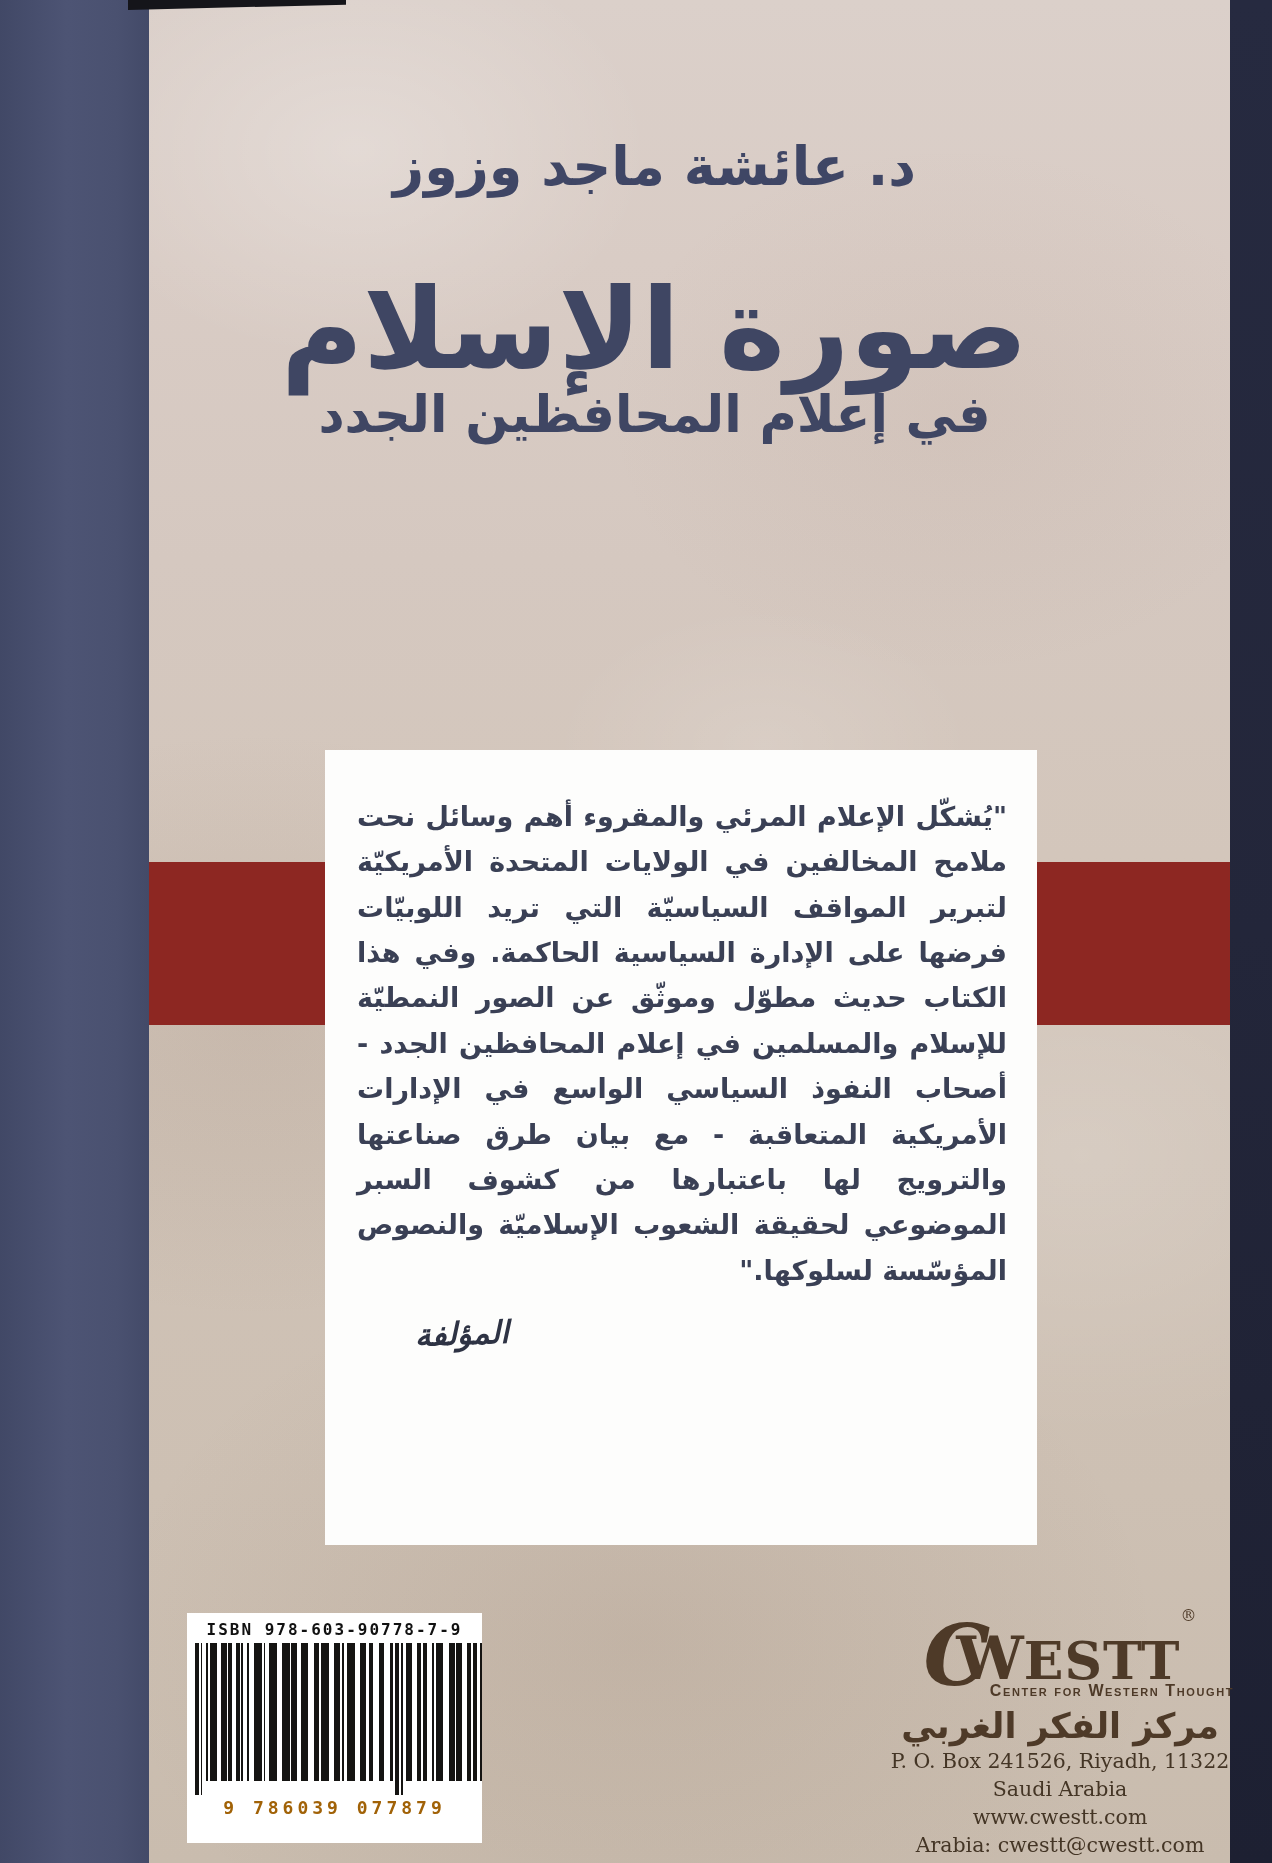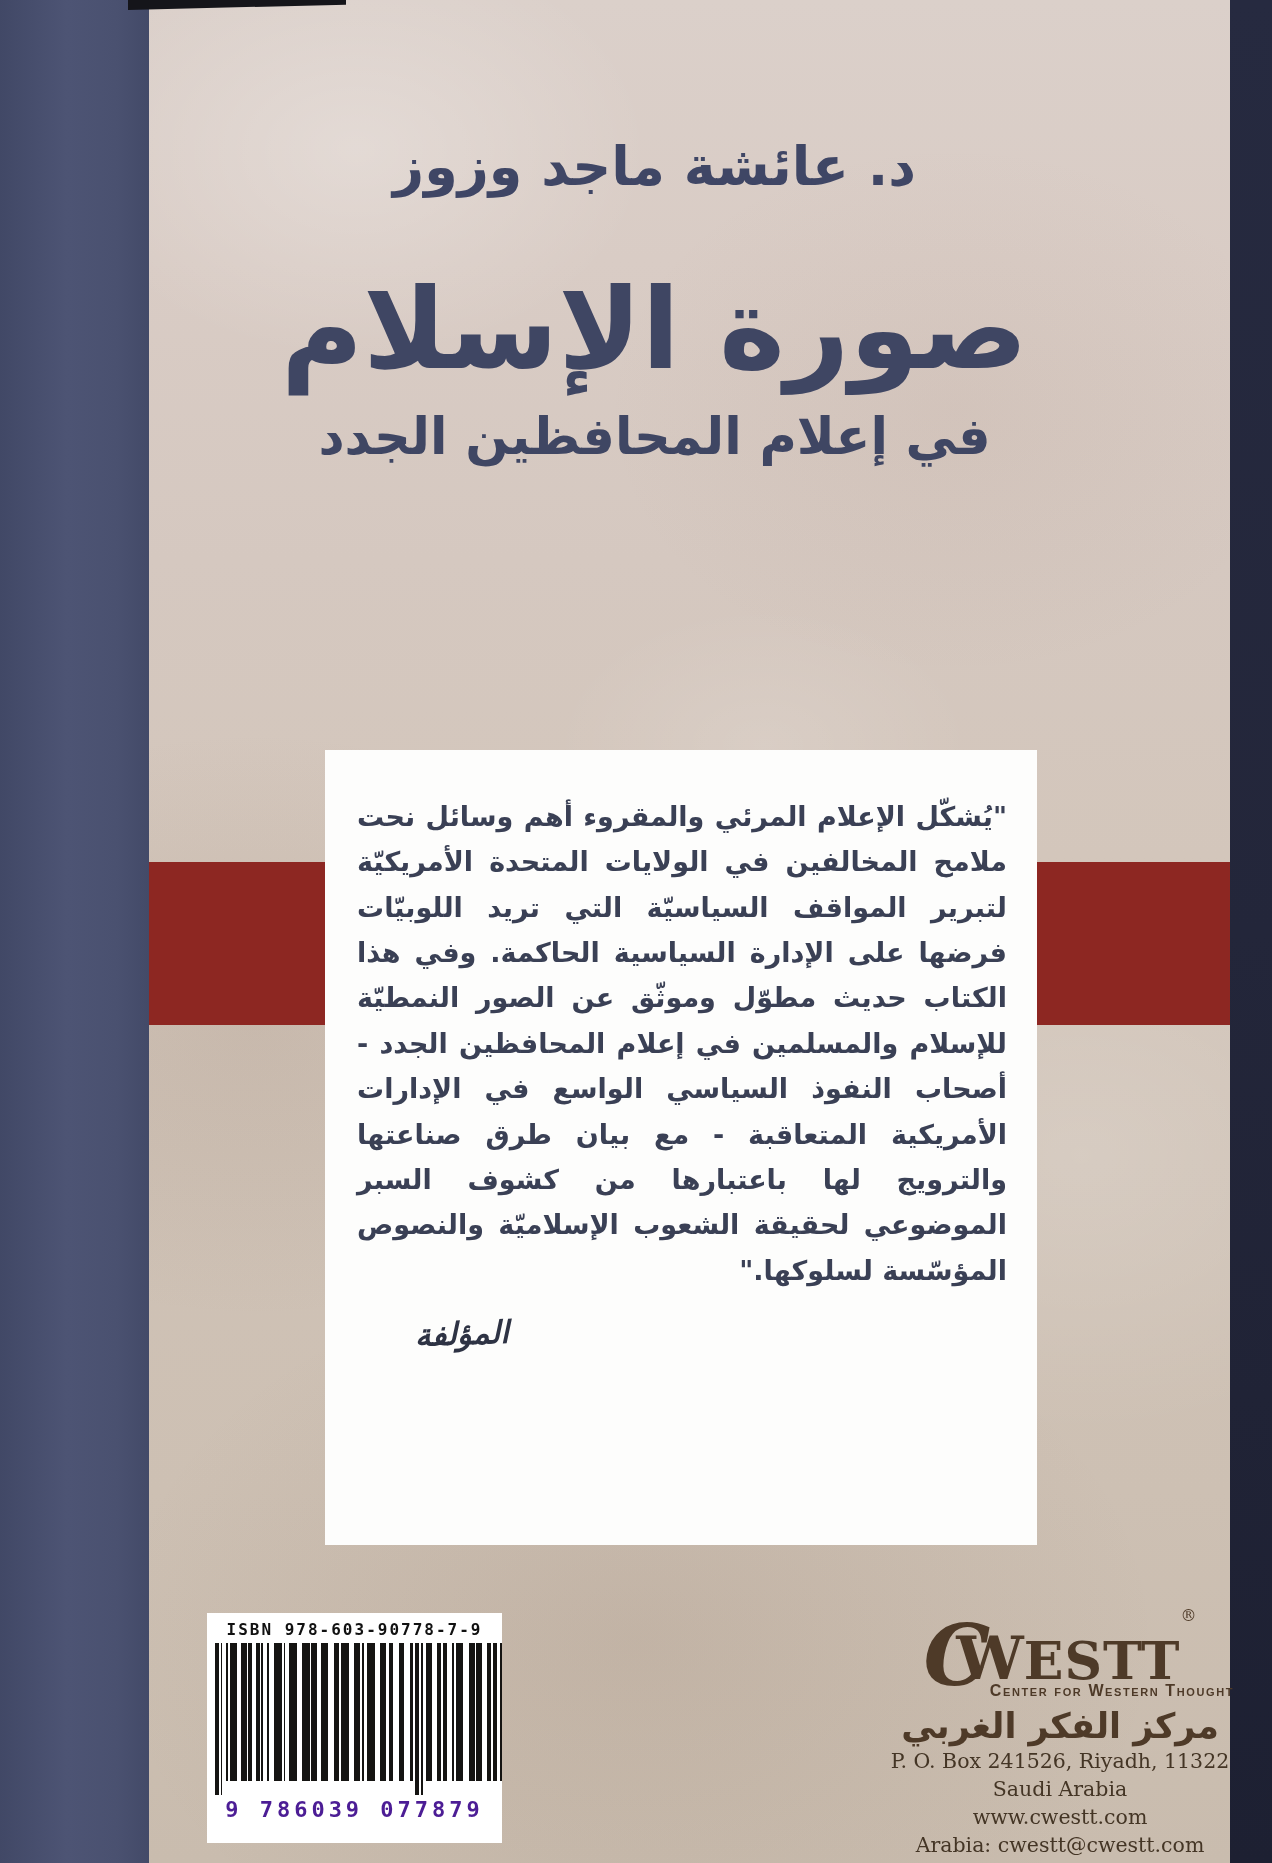--- a/index.html
+++ b/index.html
@@ -56,21 +56,20 @@
   }
   .author-top {
     margin-top:135px;
     font-size:54px; font-weight:bold; color:#3f4665; letter-spacing:0;
   }
   .main-title {
     margin-top:75px;
     font-size:112px; font-weight:bold; color:#3f4663; line-height:1.0;
   }
   .sub-title {
-    margin-top:22px;
     font-size:51px; font-weight:bold; color:#3f4663;
   }
   .region-line {
     margin-top:16px;
     font-size:41px; font-weight:bold; color:#cc3038;
   }
 
   
   .quote-box {
     position:absolute; left:325px; top:750px; width:712px; min-height:795px;
@@ -89,38 +88,38 @@
   }
   .bio-text {
     direction:rtl; text-align:justify; margin-top:30px;
     font-size:27px; font-weight:bold; line-height:1.62; color:#3a4055;
   }
   .bio-name { color:#8d2a24; margin-left:10px; }
 
   
   .barcode-box {
     position:absolute; left:187px; top:1613px; width:295px; height:230px;
-    background:#fff; z-index:2; text-align:center; padding-top:7px;margin-left:20px;
+    background:#fff; z-index:2; text-align:center; padding-top:7px;
   }
   .isbn-label {
     font-family:"DejaVu Sans Mono", monospace;
     font-size:16px; font-weight:bold; color:#111; letter-spacing:2px;
     white-space:nowrap;
   }
   .bars {
     margin-top:4px; height:152px; white-space:nowrap; font-size:0;
     overflow:hidden; padding:0 8px;
   }
   .bar {
     display:inline-block; height:138px; background:#151412; vertical-align:top;
   }
   .bar.guard { height:152px; }
   .barcode-digits {
     font-family:"DejaVu Sans Mono", monospace;
-    font-size:22px; font-weight:bold; color:#4c1d95; letter-spacing:4px;
+    font-size:18px; font-weight:bold; color:#a16207; letter-spacing:4px;
     margin-top:2px; white-space:nowrap;
   }
 
   
   .publisher {
     position:absolute; left:880px; top:1608px; width:360px; text-align:center;
     color:#4e3c2b; z-index:2;
   }
   .logo-row {
     font-family:"DejaVu Serif", serif; color:#4e3a28; line-height:1;

